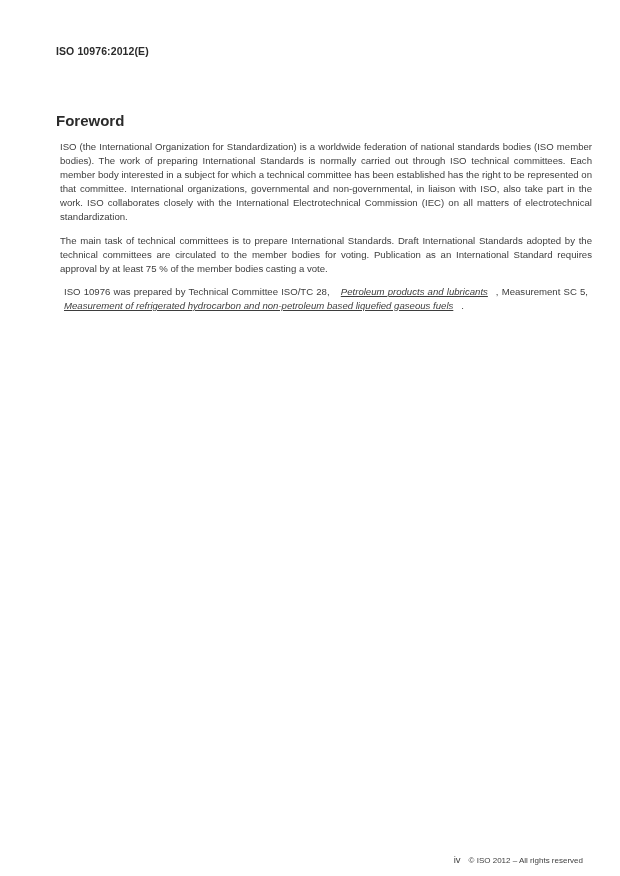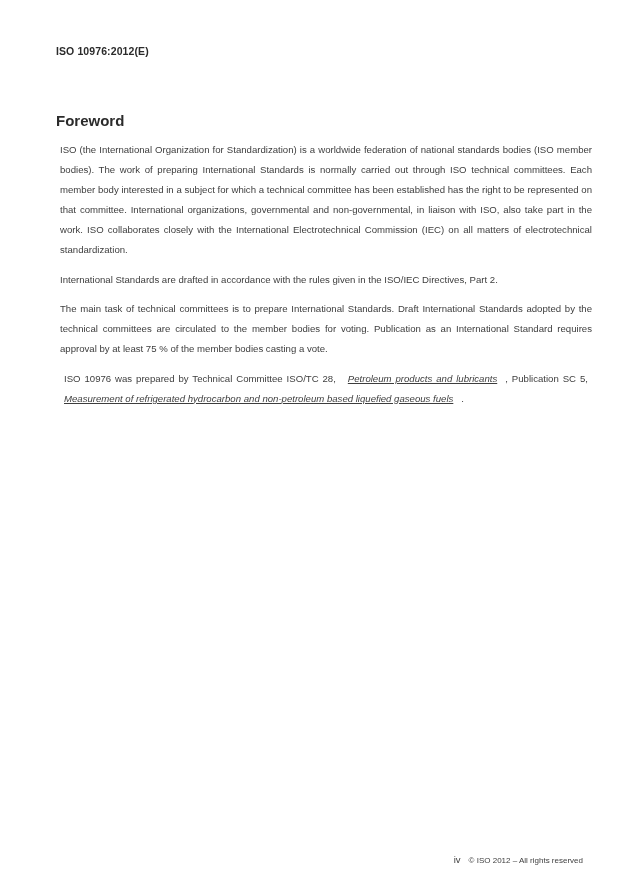--- a/index.html
+++ b/index.html
@@ -35,21 +35,21 @@
 
   .content {
     position: absolute;
     top: 120px;
     left: 40px;
     width: 540px;
   }
 
   .content p {
     font-size: 9.6px;
-    line-height: 20px;
+    line-height: 14px;
     text-align: justify;
     color: #3d3d3d;
     margin-bottom: 9.5px;
   }
 
   .italic { font-style: italic; text-decoration: underline; }
 
   .page-footer {
     position: absolute;
     left: 40px;
@@ -76,26 +76,25 @@
 <div class="page">
 
   <div class="designation">ISO 10976:2012(E)</div>
 
   <h1 class="title">Foreword</h1>
 
   <div class="content">
 
     <p>ISO (the International Organization for Standardization) is a worldwide federation of national standards bodies (ISO member bodies). The work of preparing International Standards is normally carried out through ISO technical committees. Each member body interested in a subject for which a technical committee has been established has the right to be represented on that committee. International organizations, governmental and non-governmental, in liaison with ISO, also take part in the work. ISO collaborates closely with the International Electrotechnical Commission (IEC) on all matters of electrotechnical standardization.</p>
 
-    <p>International Standards are drafted in accordance with the rules given in the ISO/IEC Directives, Part 2.</p>
 
     <p>The main task of technical committees is to prepare International Standards. Draft International Standards adopted by the technical committees are circulated to the member bodies for voting. Publication as an International Standard requires approval by at least 75 % of the member bodies casting a vote.</p>
 
 
-    <p><span>ISO 10976 was prepared by Technical Committee ISO/TC 28, </span><span class="italic">Petroleum products and lubricants</span><span>, Publication SC 5, </span><span class="italic">Measurement of refrigerated hydrocarbon and non-petroleum based liquefied gaseous fuels</span><span>.</span></p>
+    <p><span>ISO 10976 was prepared by Technical Committee ISO/TC 28, </span><span class="italic">Petroleum products and lubricants</span><span>, Measurement SC 5, </span><span class="italic">Measurement of refrigerated hydrocarbon and non-petroleum based liquefied gaseous fuels</span><span>.</span></p>
 
 
   </div>
 
   <div class="page-footer">
     <span class="page-number">iv</span>
     <span class="copyright">© ISO 2012 – All rights reserved</span>
   </div>
 
 </div>

